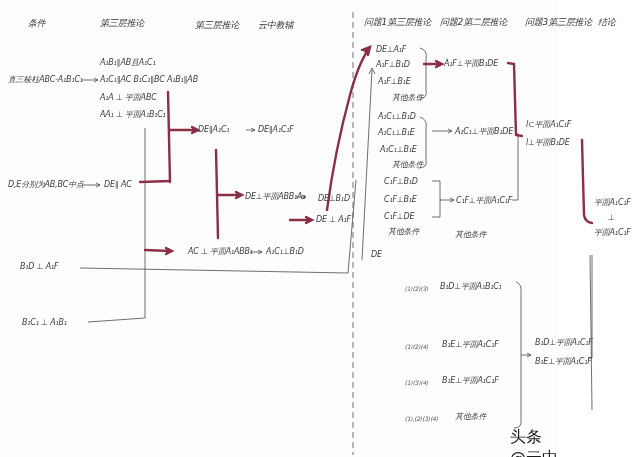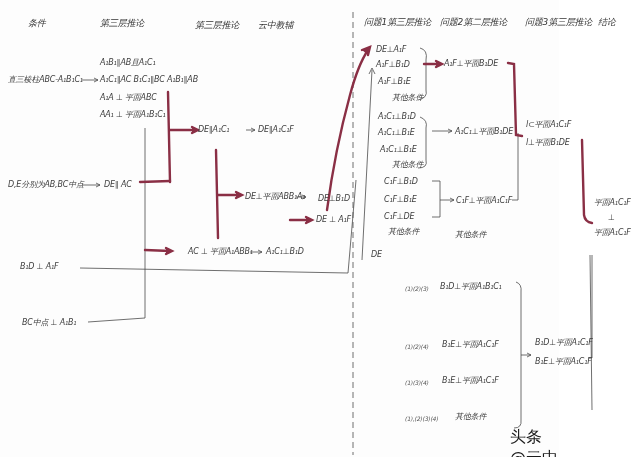--- a/index.html
+++ b/index.html
@@ -98,21 +98,21 @@
   <div class="t hdr" style="left:195px;top:20px">第三层推论</div>
   <div class="t hdr" style="left:258px;top:20px">云中教辅</div>
   <div class="t hdr" style="left:364px;top:17px">问题1第三层推论</div>
   <div class="t hdr" style="left:440px;top:17px">问题2第二层推论</div>
   <div class="t hdr" style="left:525px;top:17px">问题3第三层推论</div>
   <div class="t hdr" style="left:598px;top:17px">结论</div>
 
   <div class="t" style="left:8px;top:75px">直三棱柱ABC-A₁B₁C₁</div>
   <div class="t" style="left:8px;top:180px">D,E分别为AB,BC中点</div>
   <div class="t" style="left:20px;top:262px">B₁D ⊥ A₁F</div>
-  <div class="t" style="left:22px;top:318px">BC中点 ⊥ A₁B₁</div>
+  <div class="t" style="left:22px;top:318px">B₁C₁ ⊥ A₁B₁</div>
 
   <div class="t" style="left:100px;top:58px">A₁B₁∥AB且A₁C₁</div>
   <div class="t" style="left:100px;top:75px">A₁C₁∥AC  B₁C₁∥BC  A₁B₁∥AB</div>
   <div class="t" style="left:100px;top:93px">A₁A ⊥ 平面ABC</div>
   <div class="t" style="left:100px;top:110px">AA₁ ⊥ 平面A₁B₁C₁</div>
   <div class="t" style="left:104px;top:180px">DE∥ AC</div>
 
   <div class="t" style="left:198px;top:125px">DE∥A₁C₁</div>
   <div class="t" style="left:258px;top:125px">DE∥A₁C₁F</div>
   <div class="t" style="left:188px;top:247px">AC ⊥ 平面A₁ABB₁</div>

